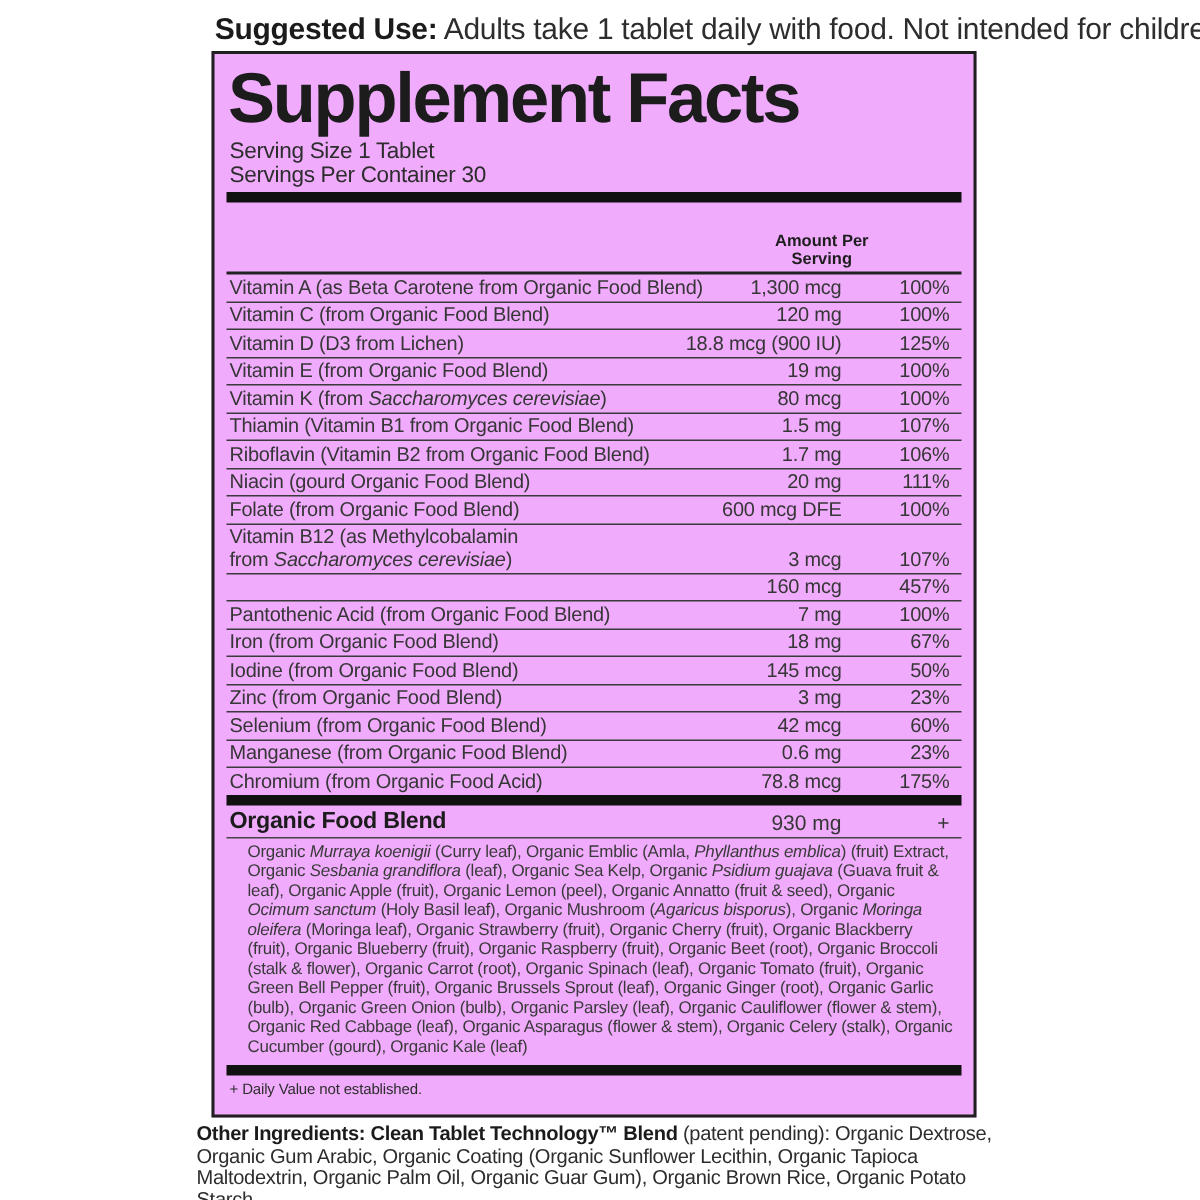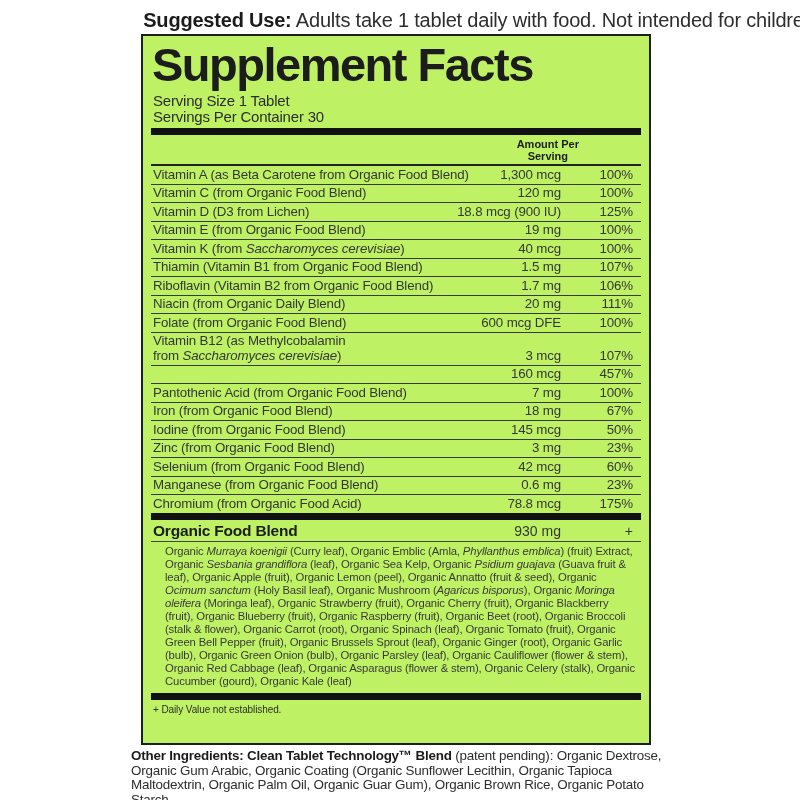--- a/index.html
+++ b/index.html
@@ -26,21 +26,21 @@
   .suggested b, .footer b { color: #1b1b1b; }
   .panel {
     position: absolute;
     top: 34px;
     left: 141px;
     width: 510px;
     height: 711px;
     box-sizing: border-box;
     border: 2px solid #1f1f1f;
     padding: 5px 8px 0 8px;
-    background: #bef264;
+    background: #f0abfc;
   }
   .title {
     font-size: 47px;
     line-height: 48px;
     font-weight: bold;
     letter-spacing: -1.5px;
     color: #1c1c1c;
     margin: 0 0 4px 1px;
     white-space: nowrap;
   }
@@ -53,21 +53,21 @@
   }
   .bar {
     height: 7px;
     background: #111111;
   }
   .bar-top { margin-top: 4px; }
   .ahdr {
     display: flex;
     align-items: flex-end;
     border-bottom: 2.5px solid #222222;
-    padding: 3px 0 2px 0;
+    padding: 20px 0 2px 0;
   }
   .ahdr-label {
     margin-left: auto;
     font-weight: bold;
     font-size: 11px;
     line-height: 12px;
     text-align: center;
     color: #1d1d1d;
   }
   .ahdr-spacer { width: 62px; flex: none; }
@@ -164,35 +164,35 @@
           <span class="namount">18.8 mcg (900 IU)</span>
           <span class="ndv">125%</span>
         </div>
         <div class="nrow">
           <span class="nname">Vitamin E (from Organic Food Blend)</span>
           <span class="namount">19 mg</span>
           <span class="ndv">100%</span>
         </div>
         <div class="nrow">
           <span class="nname">Vitamin K (from <i>Saccharomyces cerevisiae</i>)</span>
-          <span class="namount">40 mcg</span>
+          <span class="namount">80 mcg</span>
           <span class="ndv">100%</span>
         </div>
         <div class="nrow">
           <span class="nname">Thiamin (Vitamin B1 from Organic Food Blend)</span>
           <span class="namount">1.5 mg</span>
           <span class="ndv">107%</span>
         </div>
         <div class="nrow">
           <span class="nname">Riboflavin (Vitamin B2 from Organic Food Blend)</span>
           <span class="namount">1.7 mg</span>
           <span class="ndv">106%</span>
         </div>
         <div class="nrow">
-          <span class="nname">Niacin (from Organic Daily Blend)</span>
+          <span class="nname">Niacin (gourd Organic Food Blend)</span>
           <span class="namount">20 mg</span>
           <span class="ndv">111%</span>
         </div>
         <div class="nrow">
           <span class="nname">Folate (from Organic Food Blend)</span>
           <span class="namount">600 mcg DFE</span>
           <span class="ndv">100%</span>
         </div>
         <div class="nrow">
           <span class="nname">Vitamin B12 (as Methylcobalamin<br>from <i>Saccharomyces cerevisiae</i>)</span>

